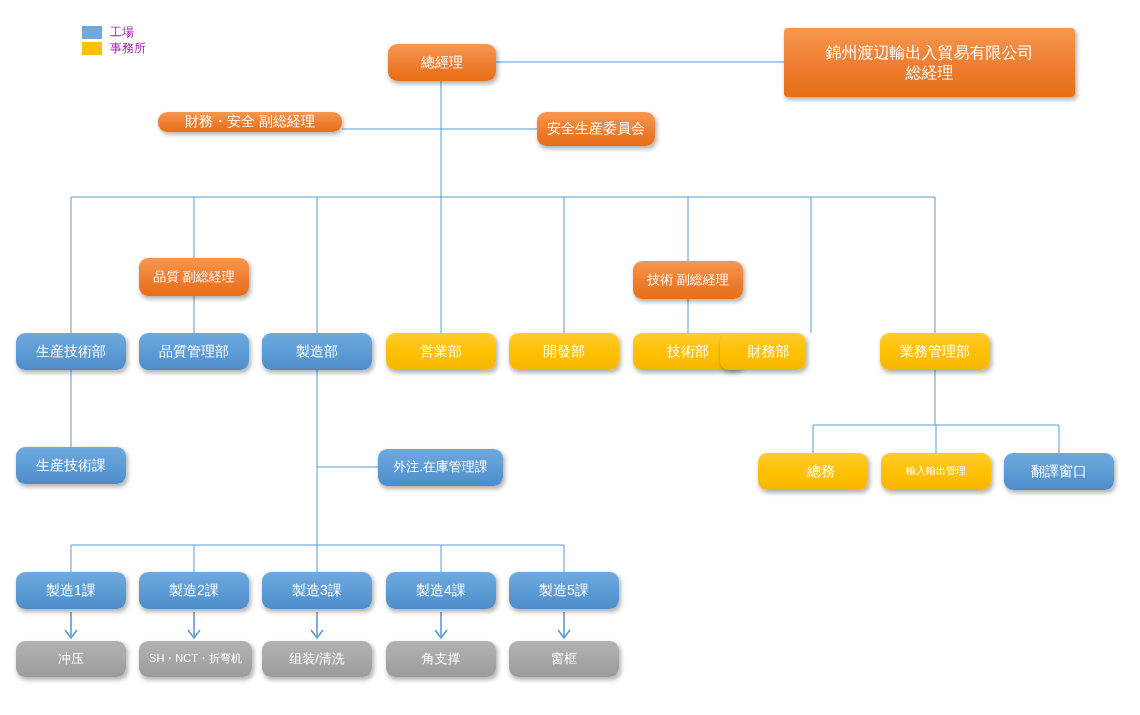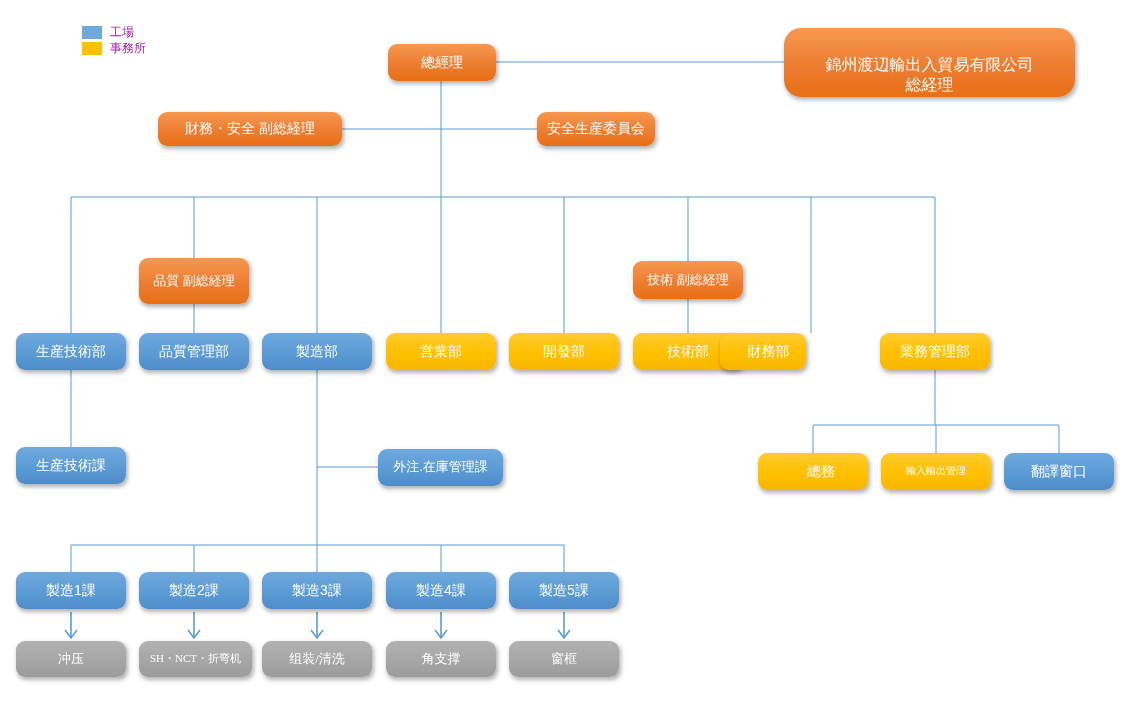--- a/index.html
+++ b/index.html
@@ -10,22 +10,22 @@
   svg.connectors{position:absolute;left:0;top:0;z-index:1;}
   .node{
     position:absolute;z-index:2;display:flex;align-items:center;justify-content:center;
     color:#ffffff;text-align:center;border-radius:9px;
     box-shadow:1.5px 2.5px 4px rgba(0,0,0,0.30);
     font-size:14px;line-height:1.25;box-sizing:border-box;padding:2px 4px;
   }
   .orange{background:linear-gradient(180deg,#F79850 0%,#ED7D31 55%,#E86F15 100%);}
   .blue{background:linear-gradient(180deg,#6FA9DD 0%,#5B9BD5 55%,#4E8CC9 100%);}
   .yellow{background:linear-gradient(180deg,#FFCB30 0%,#FFC000 55%,#F7B500 100%);}
-  .gray{background:linear-gradient(180deg,#B2B2B2 0%,#A6A6A6 55%,#9B9B9B 100%);font-family:Liberation Serif, serif;}
-  .big{border-radius:17px;font-size:16px;flex-direction:column;justify-content:flex-end;}
+  .gray{background:linear-gradient(180deg,#B2B2B2 0%,#A6A6A6 55%,#9B9B9B 100%);}
+  .big{border-radius:4px;font-size:16px;flex-direction:column;}
   .small-text{font-size:11px;}
   .legend{position:absolute;left:82px;top:24px;z-index:3;}
   .legend-row{display:flex;align-items:center;height:16px;}
   .legend-swatch{width:20px;height:13px;margin-right:8px;}
   .legend-swatch.sw-blue{background:#6FA8DC;}
   .legend-swatch.sw-yellow{background:#FFC000;}
   .legend-label{font-size:12px;color:#a21caf;}
 </style>
 </head>
 <body>
@@ -94,24 +94,24 @@
     <span class="legend-label">事務所</span>
   </div>
 </div>
 
 <div class="node orange" style="left:388px;top:44px;width:108px;height:37px;">總經理</div>
 <div class="node orange big" style="left:784px;top:28px;width:291px;height:69px;">
   <span>錦州渡辺輸出入貿易有限公司</span>
   <span>総経理</span>
 </div>
 
-<div class="node orange" style="left:158px;top:112px;width:184px;height:34px;">財務・安全 副総経理</div>
+<div class="node orange" style="left:158px;top:112px;width:184px;height:20px;">財務・安全 副総経理</div>
 <div class="node orange" style="left:537px;top:112px;width:118px;height:34px;">安全生産委員会</div>
 
-<div class="node orange" style="left:139px;top:258px;width:110px;height:46px;font-size:13px;">品質 副総経理</div>
+<div class="node orange" style="left:139px;top:258px;width:110px;height:38px;font-size:13px;">品質 副総経理</div>
 <div class="node orange" style="left:633px;top:261px;width:110px;height:38px;font-size:13px;">技術 副総経理</div>
 
 <div class="node blue" style="left:16px;top:333px;width:110px;height:37px;">生産技術部</div>
 <div class="node blue" style="left:139px;top:333px;width:110px;height:37px;">品質管理部</div>
 <div class="node blue" style="left:262px;top:333px;width:110px;height:37px;">製造部</div>
 <div class="node yellow" style="left:386px;top:333px;width:110px;height:37px;">営業部</div>
 <div class="node yellow" style="left:509px;top:333px;width:110px;height:37px;">開發部</div>
 <div class="node yellow" style="left:633px;top:333px;width:110px;height:37px;">技術部</div>
 <div class="node yellow" style="left:720px;top:333px;width:86px;height:37px;padding-left:15px;">財務部</div>
 <div class="node yellow" style="left:880px;top:333px;width:110px;height:37px;">業務管理部</div>

